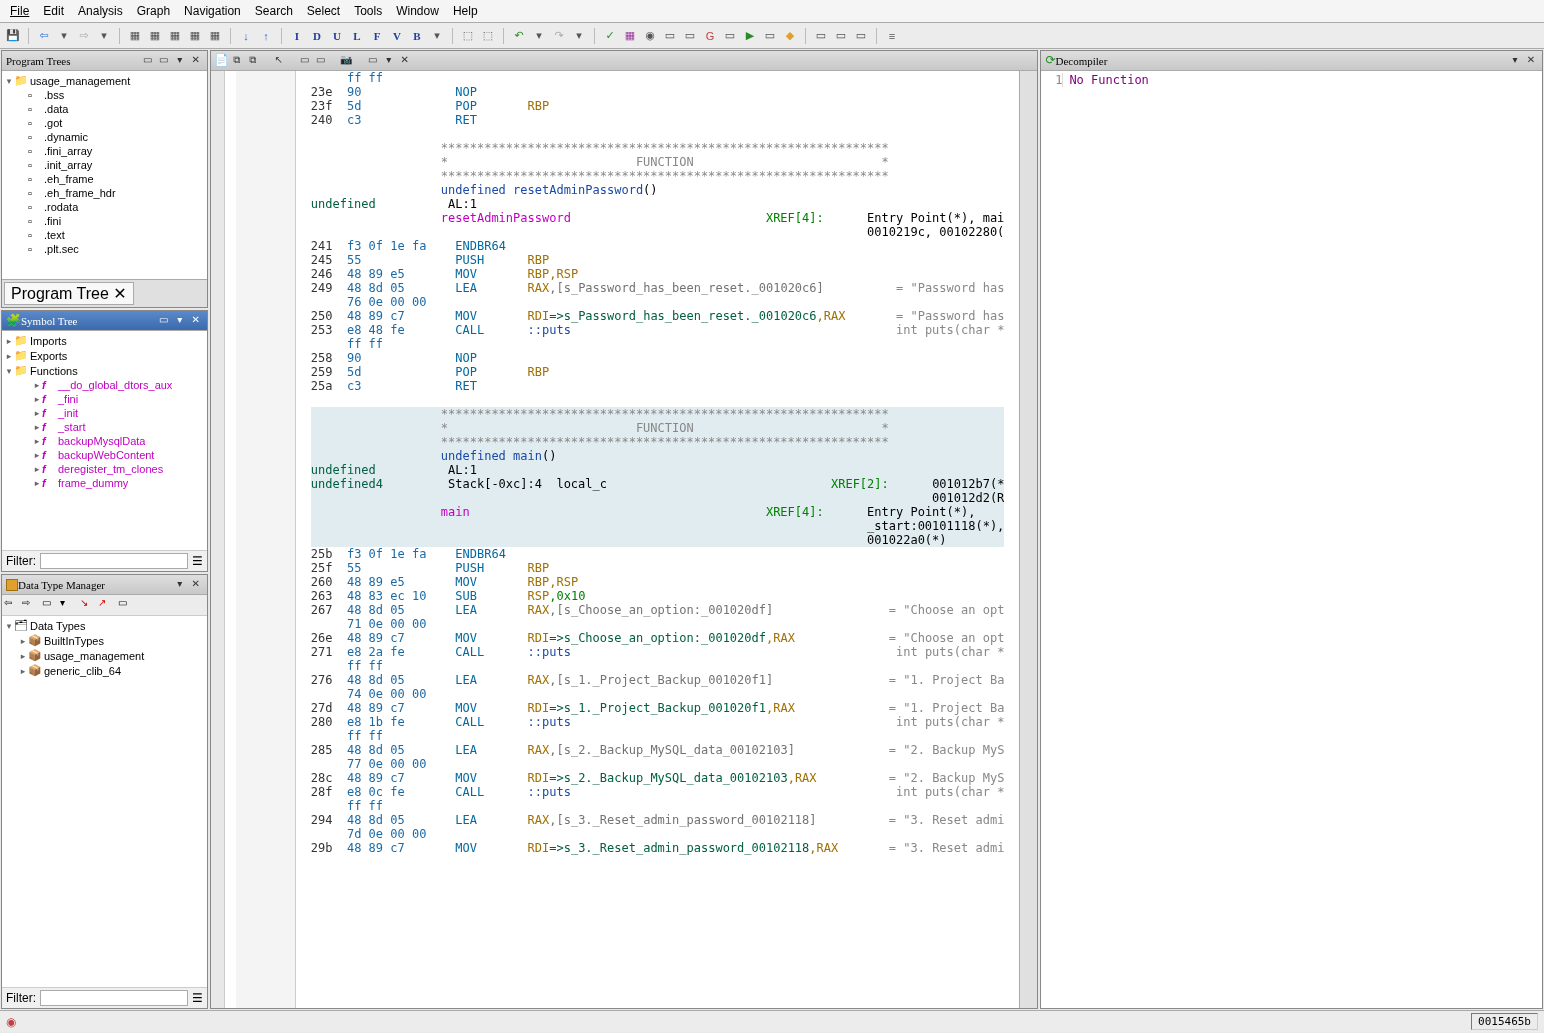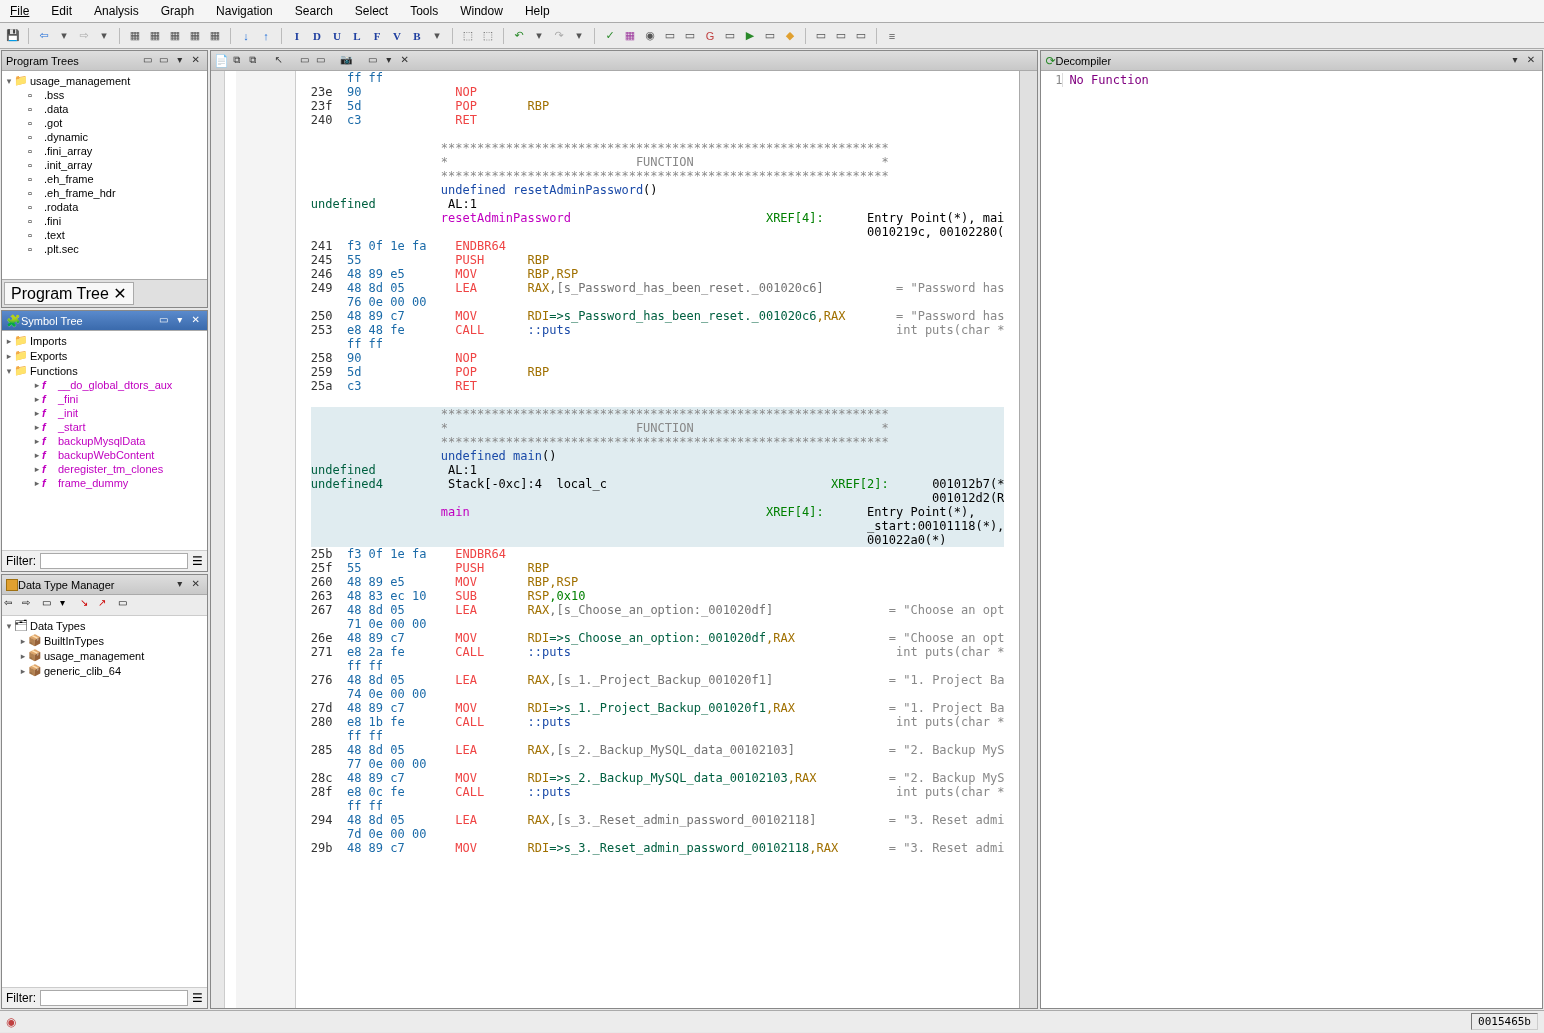--- a/index.html
+++ b/index.html
@@ -9,21 +9,21 @@
     background: #e8e8e8;
     overflow: hidden;
     width: 1544px;
     height: 1033px;
   }
   .menubar {
     background: #f5f5f5;
     border-bottom: 1px solid #aaa;
     padding: 2px 4px;
     display: flex;
-    gap: 10px;
+    gap: 2px;
   }
   .menubar span {
     padding: 2px 6px;
     cursor: pointer;
   }
   .menubar span u { text-decoration: underline; }
   .toolbar {
     background: #ececec;
     border-bottom: 1px solid #aaa;
     padding: 2px 4px;
@@ -65,20 +65,21 @@
     background: #f0f0f0;
     margin: 1px;
   }
   .panel-header {
     background: linear-gradient(#dedede, #c8c8c8);
     padding: 2px 4px;
     display: flex;
     align-items: center;
     border-bottom: 1px solid #aaa;
     height: 20px;
+    font-family: Liberation Serif, serif;
   }
   .panel-header.active {
     background: linear-gradient(#5a8acc, #3a6aac);
     color: #fff;
   }
   .panel-title { flex: 1; font-size: 11px; }
   .panel-icons { display: flex; gap: 2px; }
   .panel-icons .pbtn {
     width: 14px;
     height: 14px;
@@ -143,21 +144,21 @@
   
   .listing {
     font-family: monospace;
     font-size: 12px;
     white-space: pre;
     padding: 0 4px;
   }
   .ln { display: block; line-height: 14px; }
   .addr { color: #333; }
   .bytes { color: #1a6aa8; }
-  .mnem { color: #ef4444; }
+  .mnem { color: #0369a1; }
   .op-reg { color: #a07000; }
   .op-str { color: #737373; text-align: center; }
   .op-num { color: #008000; }
   .func-label { color: #1a4aa8; }
   .comment { color: #888; }
   .xref { color: #008000; }
   .header-band { background: #e0ecf0; }
   .dark-green { color: #006040; }
   .keyword { color: #1a4aa8; }
   .purple { color: #800080; }

